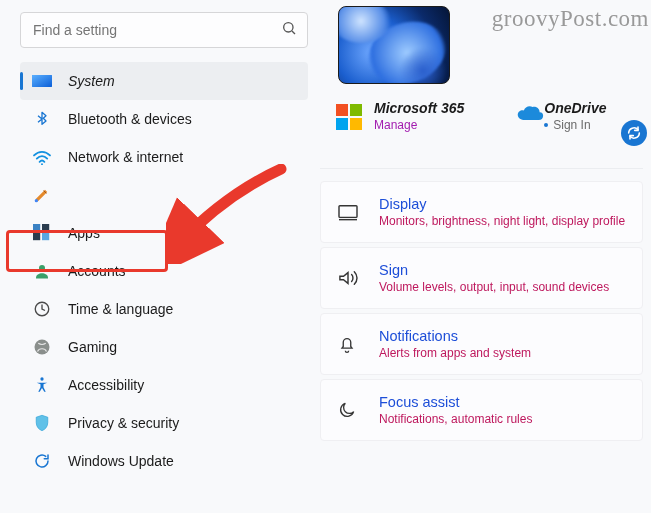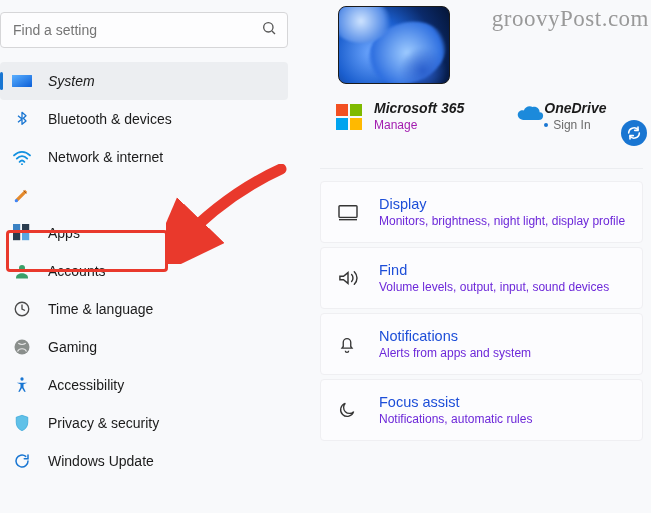--- a/index.html
+++ b/index.html
@@ -6,21 +6,21 @@
   body {
     width: 651px; height: 513px;
     font-family: "Segoe UI", Arial, sans-serif;
     background: #f8f9fb;
     position: relative;
     overflow: hidden;
     color: #1b1b1b;
   }
   .sidebar {
     position: absolute;
-    left: 0; top: 12px;
+    left: 20px; top: 12px;
     width: 288px;
   }
   .search {
     display: flex; align-items: center;
     height: 36px;
     background: #fdfdfe;
     border: 1px solid #d6d6d8;
     border-radius: 4px;
     padding: 0 10px 0 12px;
   }
@@ -107,21 +107,21 @@
   .divider { height:1px; background:#ebedf0; margin:36px 0 12px 0; }
 
   .cards { display:flex; flex-direction:column; gap:4px; }
   .card {
     background:#fcfcfe; border:1px solid #efeff2; border-radius:4px;
     display:flex; align-items:center; padding:10px 14px 10px 16px;
     min-height:62px; cursor:pointer;
   }
   .card .cicon { width:22px; color:#353535; margin-right:20px; display:flex; }
   .card .ctitle { font-size:14.5px; color:#1d4ed8; }
-  .card .csub { font-size:12px; color:#6d28d9; margin-top:2px; }
+  .card .csub { font-size:12px; color:#be185d; margin-top:2px; }
 
   
   .hlbox {
     position:absolute; left:6px; top:230px;
     width:162px; height:42px;
     border:3px solid #e9392c; border-radius:4px;
     pointer-events:none;
   }
   .arrow {
     position:absolute; left:166px; top:164px;
@@ -316,21 +316,21 @@
     </div>
     <div class="card">
       <span class="cicon">
         <svg width="22" height="18" viewBox="0 0 24 20" fill="none" stroke="#353535" stroke-width="1.6" stroke-linecap="round">
             <path d="M3 8v4h4l5 4V4L7 8H3z" fill="none"></path>
             <path d="M16 6c2 2 2 6 0 8"></path>
             <path d="M19 3c4 4 4 10 0 14"></path>
           </svg>
       </span>
       <div>
-        <div class="ctitle">Find</div>
+        <div class="ctitle">Sign</div>
         <div class="csub">Volume levels, output, input, sound devices</div>
       </div>
     </div>
     <div class="card">
       <span class="cicon">
         <svg width="20" height="20" viewBox="0 0 24 24" fill="none" stroke="#353535" stroke-width="1.6">
             <path d="M6 17h12l-1.5-2V10a4.5 4.5 0 0 0-9 0v5L6 17z"></path>
             <path d="M10 20a2 2 0 0 0 4 0"></path>
           </svg>
       </span>

